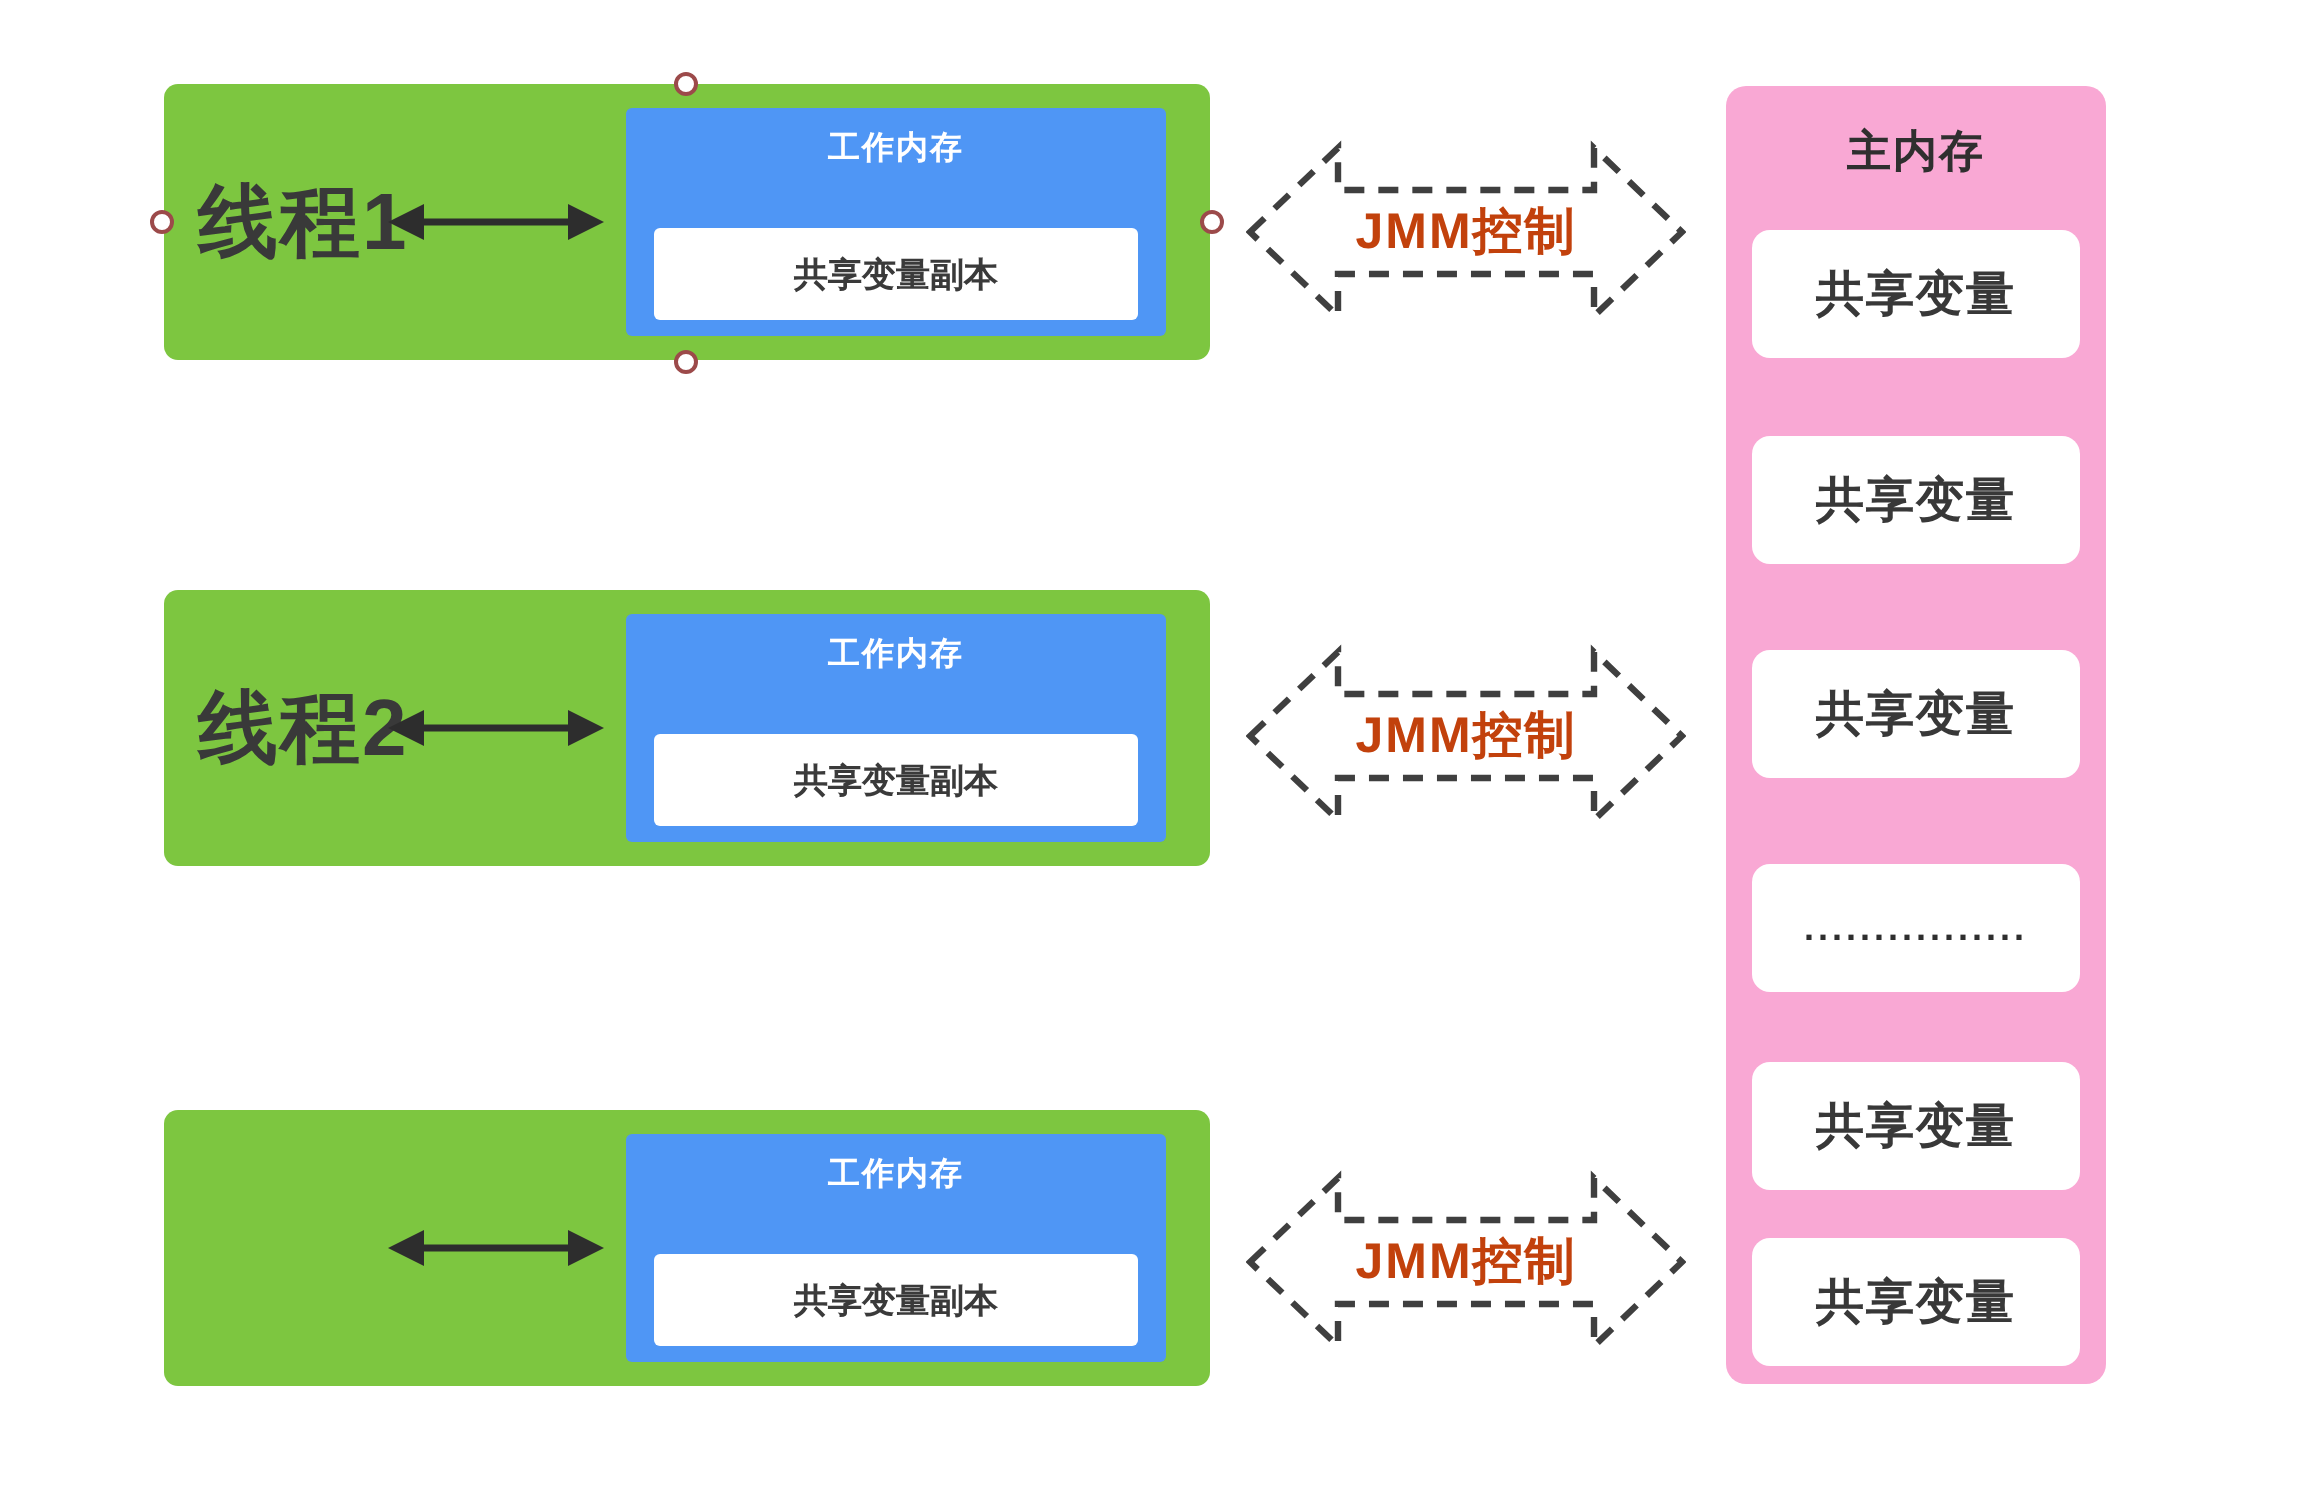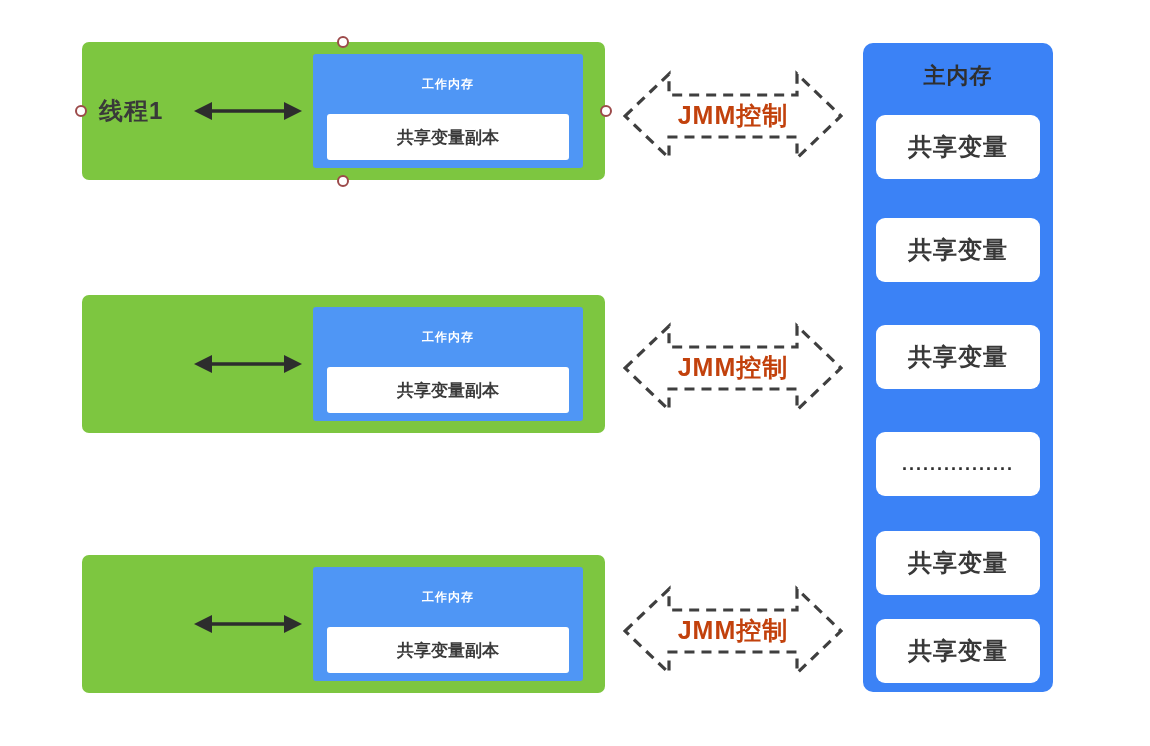--- a/index.html
+++ b/index.html
@@ -12,32 +12,32 @@
 
   
   .thread-group {
     position: absolute; left: 82px; width: 523px; height: 138px;
     background: #7dc640; border-radius: 7px;
   }
   .t1 { top: 42px; } .t2 { top: 295px; } .t3 { top: 555px; }
 
   .thread-label {
     position: absolute; left: 17px; top: 50%; transform: translateY(-50%);
-    font-size: 24px; font-weight: bold; color: #393939; letter-spacing: 1px;
+    font-size: 40px; font-weight: bold; color: #393939; letter-spacing: 1px;
   }
 
   .solid-arrow { position: absolute; left: 112px; top: 56px; width: 108px; height: 26px; }
 
   .wm-box {
     position: absolute; left: 231px; top: 12px; width: 270px; height: 114px;
     background: #4f96f5; border-radius: 3px;
   }
   .wm-title {
-    position: absolute; top: 22px; width: 100%; text-align: center;
-    color: #ffffff; font-weight: bold; font-size: 12px; letter-spacing: 1px;
+    position: absolute; top: 10px; width: 100%; text-align: center;
+    color: #ffffff; font-weight: bold; font-size: 16px; letter-spacing: 1px;
   }
   .wm-inner {
     position: absolute; left: 14px; bottom: 8px; width: 242px; height: 46px;
     background: #ffffff; border-radius: 3px;
     display: flex; align-items: center; justify-content: center;
     font-size: 17px; font-weight: bold; color: #3a3a3a;
   }
 
   
   .handle {
@@ -55,21 +55,21 @@
   .jmm-arrow svg { position: absolute; left: 0; top: 0; width: 100%; height: 100%; }
   .jmm-label {
     position: absolute; width: 100%; top: 50%; transform: translateY(-52%);
     text-align: center; color: #c2410c; font-size: 25px; font-weight: bold;
     letter-spacing: 1px;
   }
 
   
   .main-memory {
     position: absolute; left: 863px; top: 43px; width: 190px; height: 649px;
-    background: #3b82f6; border-radius: 10px;
+    background: #f9a8d4; border-radius: 10px;
   }
   .mm-title {
     position: absolute; top: 18px; width: 100%; text-align: center;
     font-size: 22px; font-weight: bold; color: #2f2f2f; letter-spacing: 1px;
   }
   .mm-slot {
     position: absolute; left: 13px; width: 164px; height: 64px;
     background: #ffffff; border-radius: 9px;
     display: flex; align-items: center; justify-content: center;
     font-size: 24px; font-weight: bold; color: #383838; letter-spacing: 1px;
@@ -100,20 +100,21 @@
       <div class="wm-title">工作内存</div>
       <div class="wm-inner">共享变量副本</div>
     </div>
     <div class="handle handle-top"></div>
     <div class="handle handle-left"></div>
     <div class="handle handle-right"></div>
     <div class="handle handle-bottom"></div>
   </div>
 
   <div class="thread-group t2">
+    <span class="thread-label">线程2</span>
     <svg class="solid-arrow" viewBox="0 0 108 26">
       <line x1="15" y1="13" x2="93" y2="13" stroke="#2d2d2d" stroke-width="3.6"></line>
       <polygon points="0,13 18,4 18,22" fill="#2d2d2d"></polygon>
       <polygon points="108,13 90,4 90,22" fill="#2d2d2d"></polygon>
     </svg>
     <div class="wm-box">
       <div class="wm-title">工作内存</div>
       <div class="wm-inner">共享变量副本</div>
     </div>
   </div>

